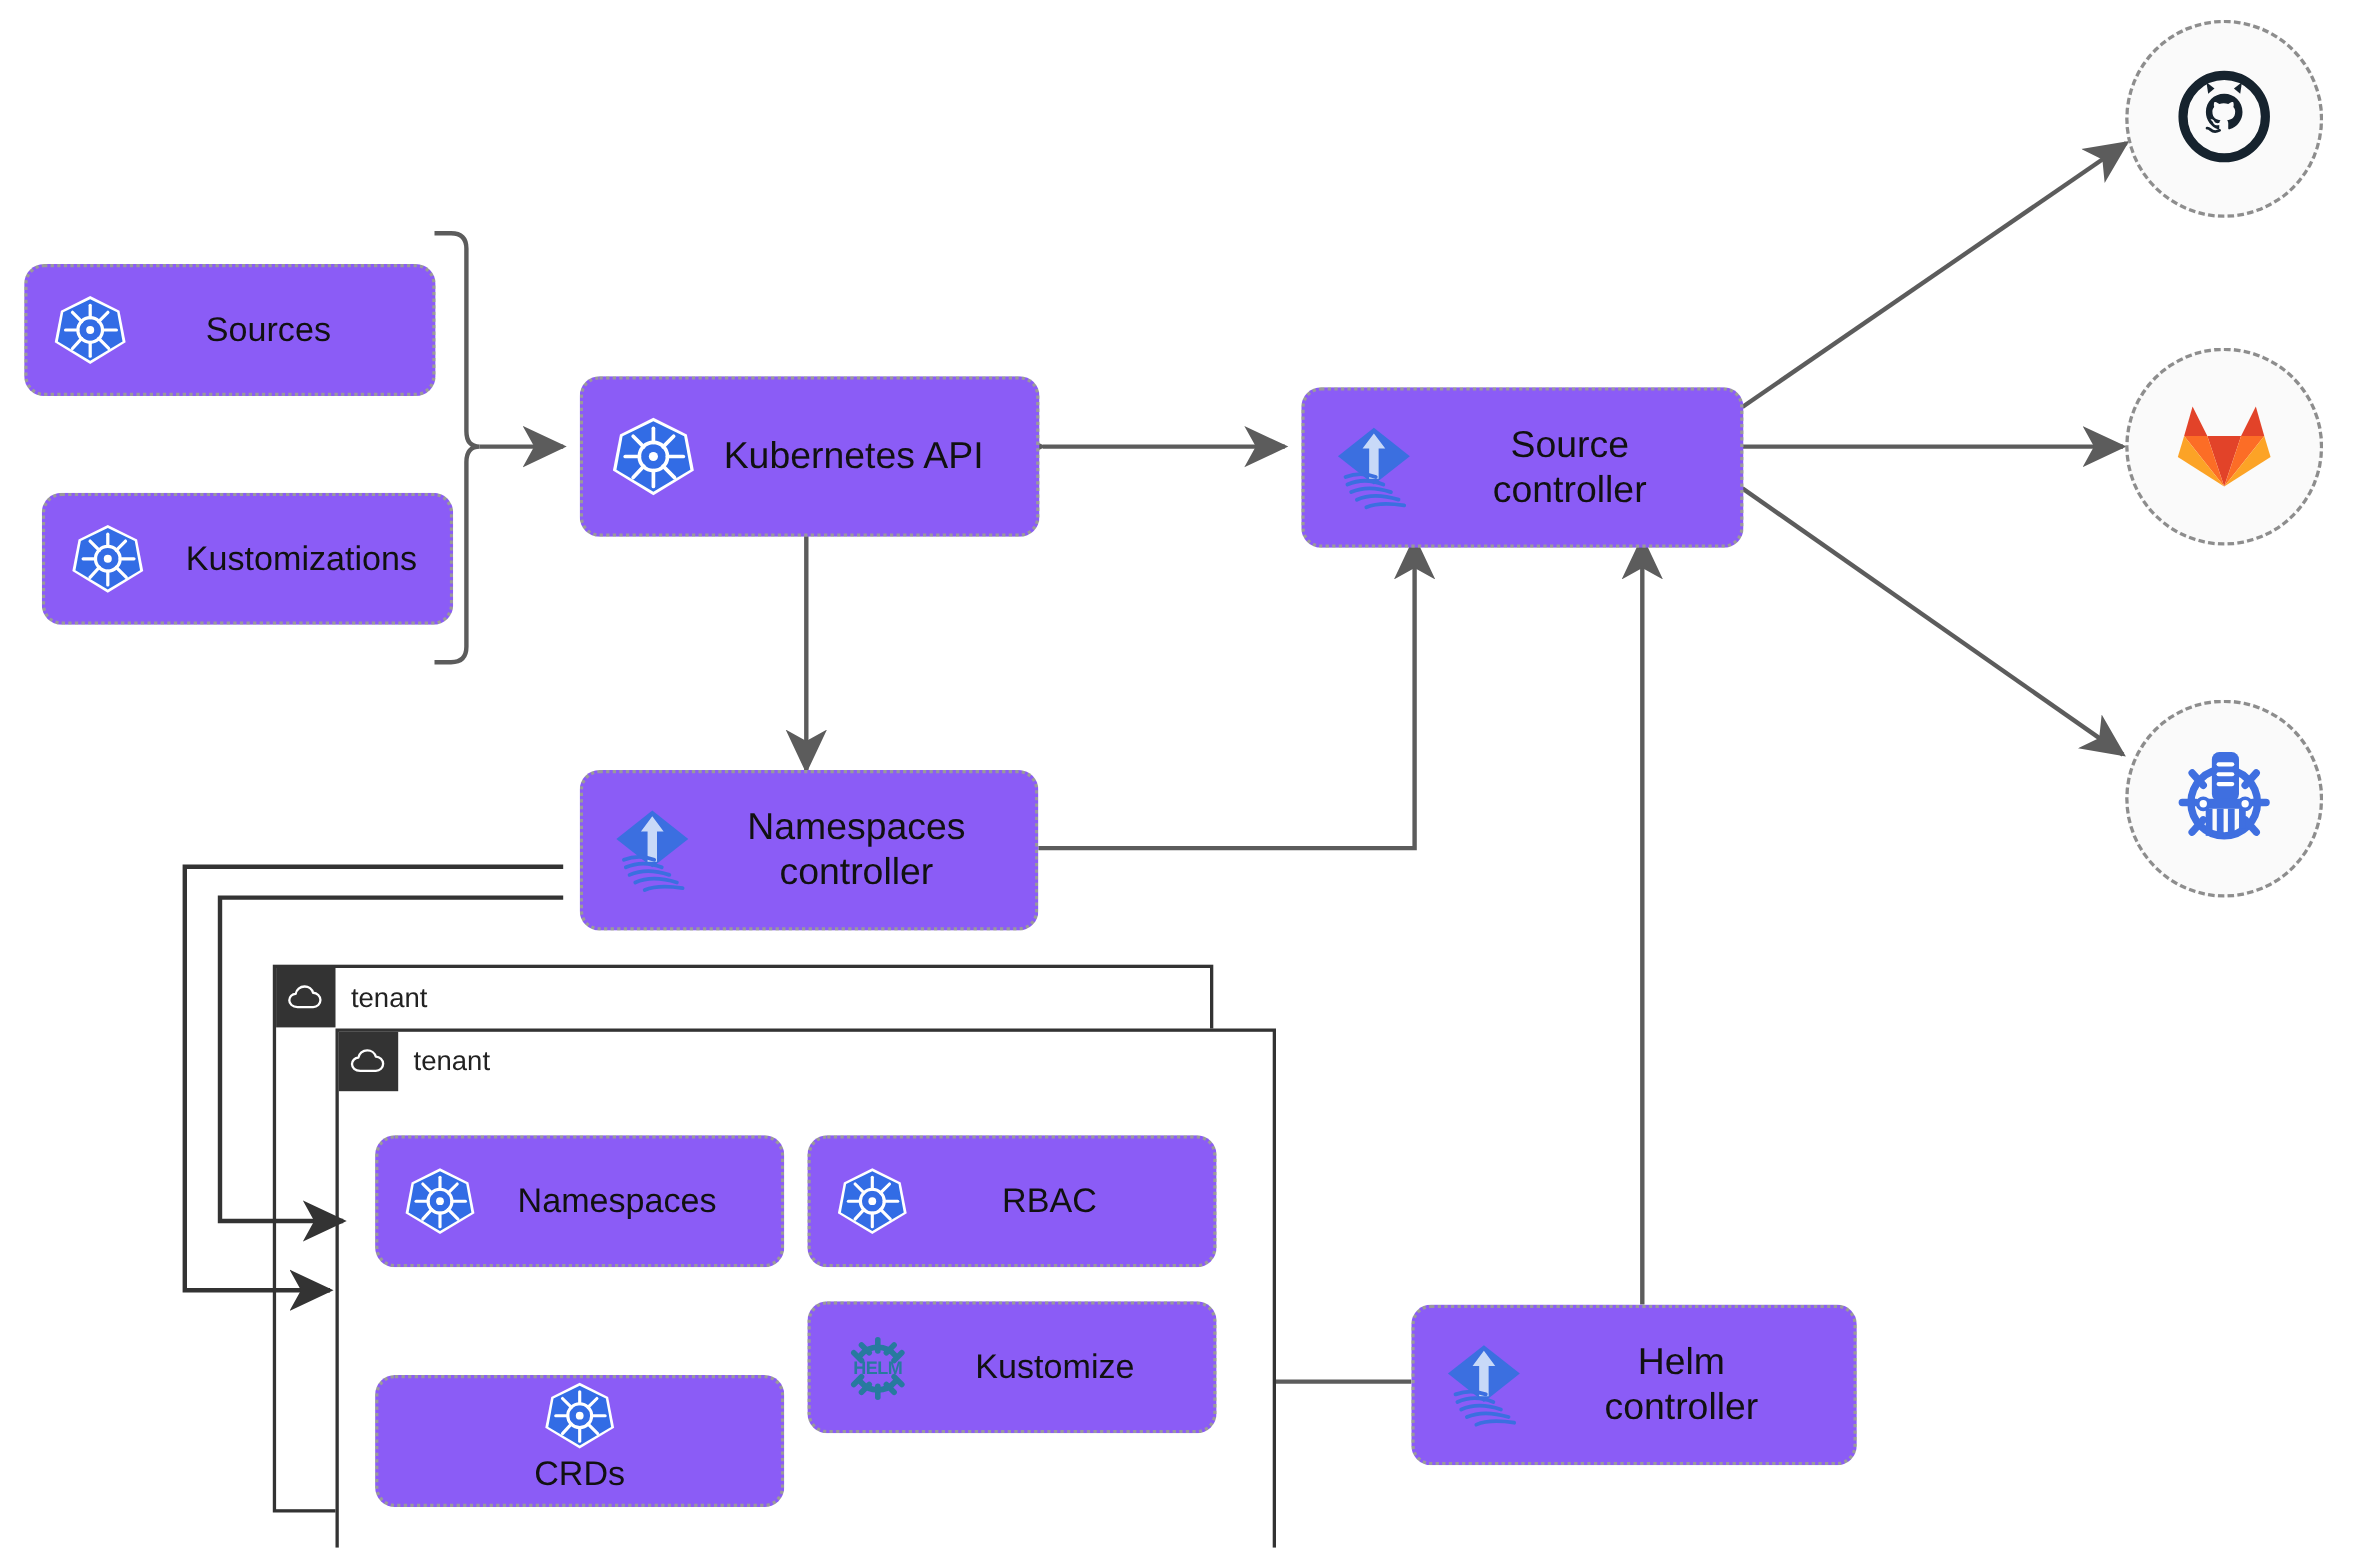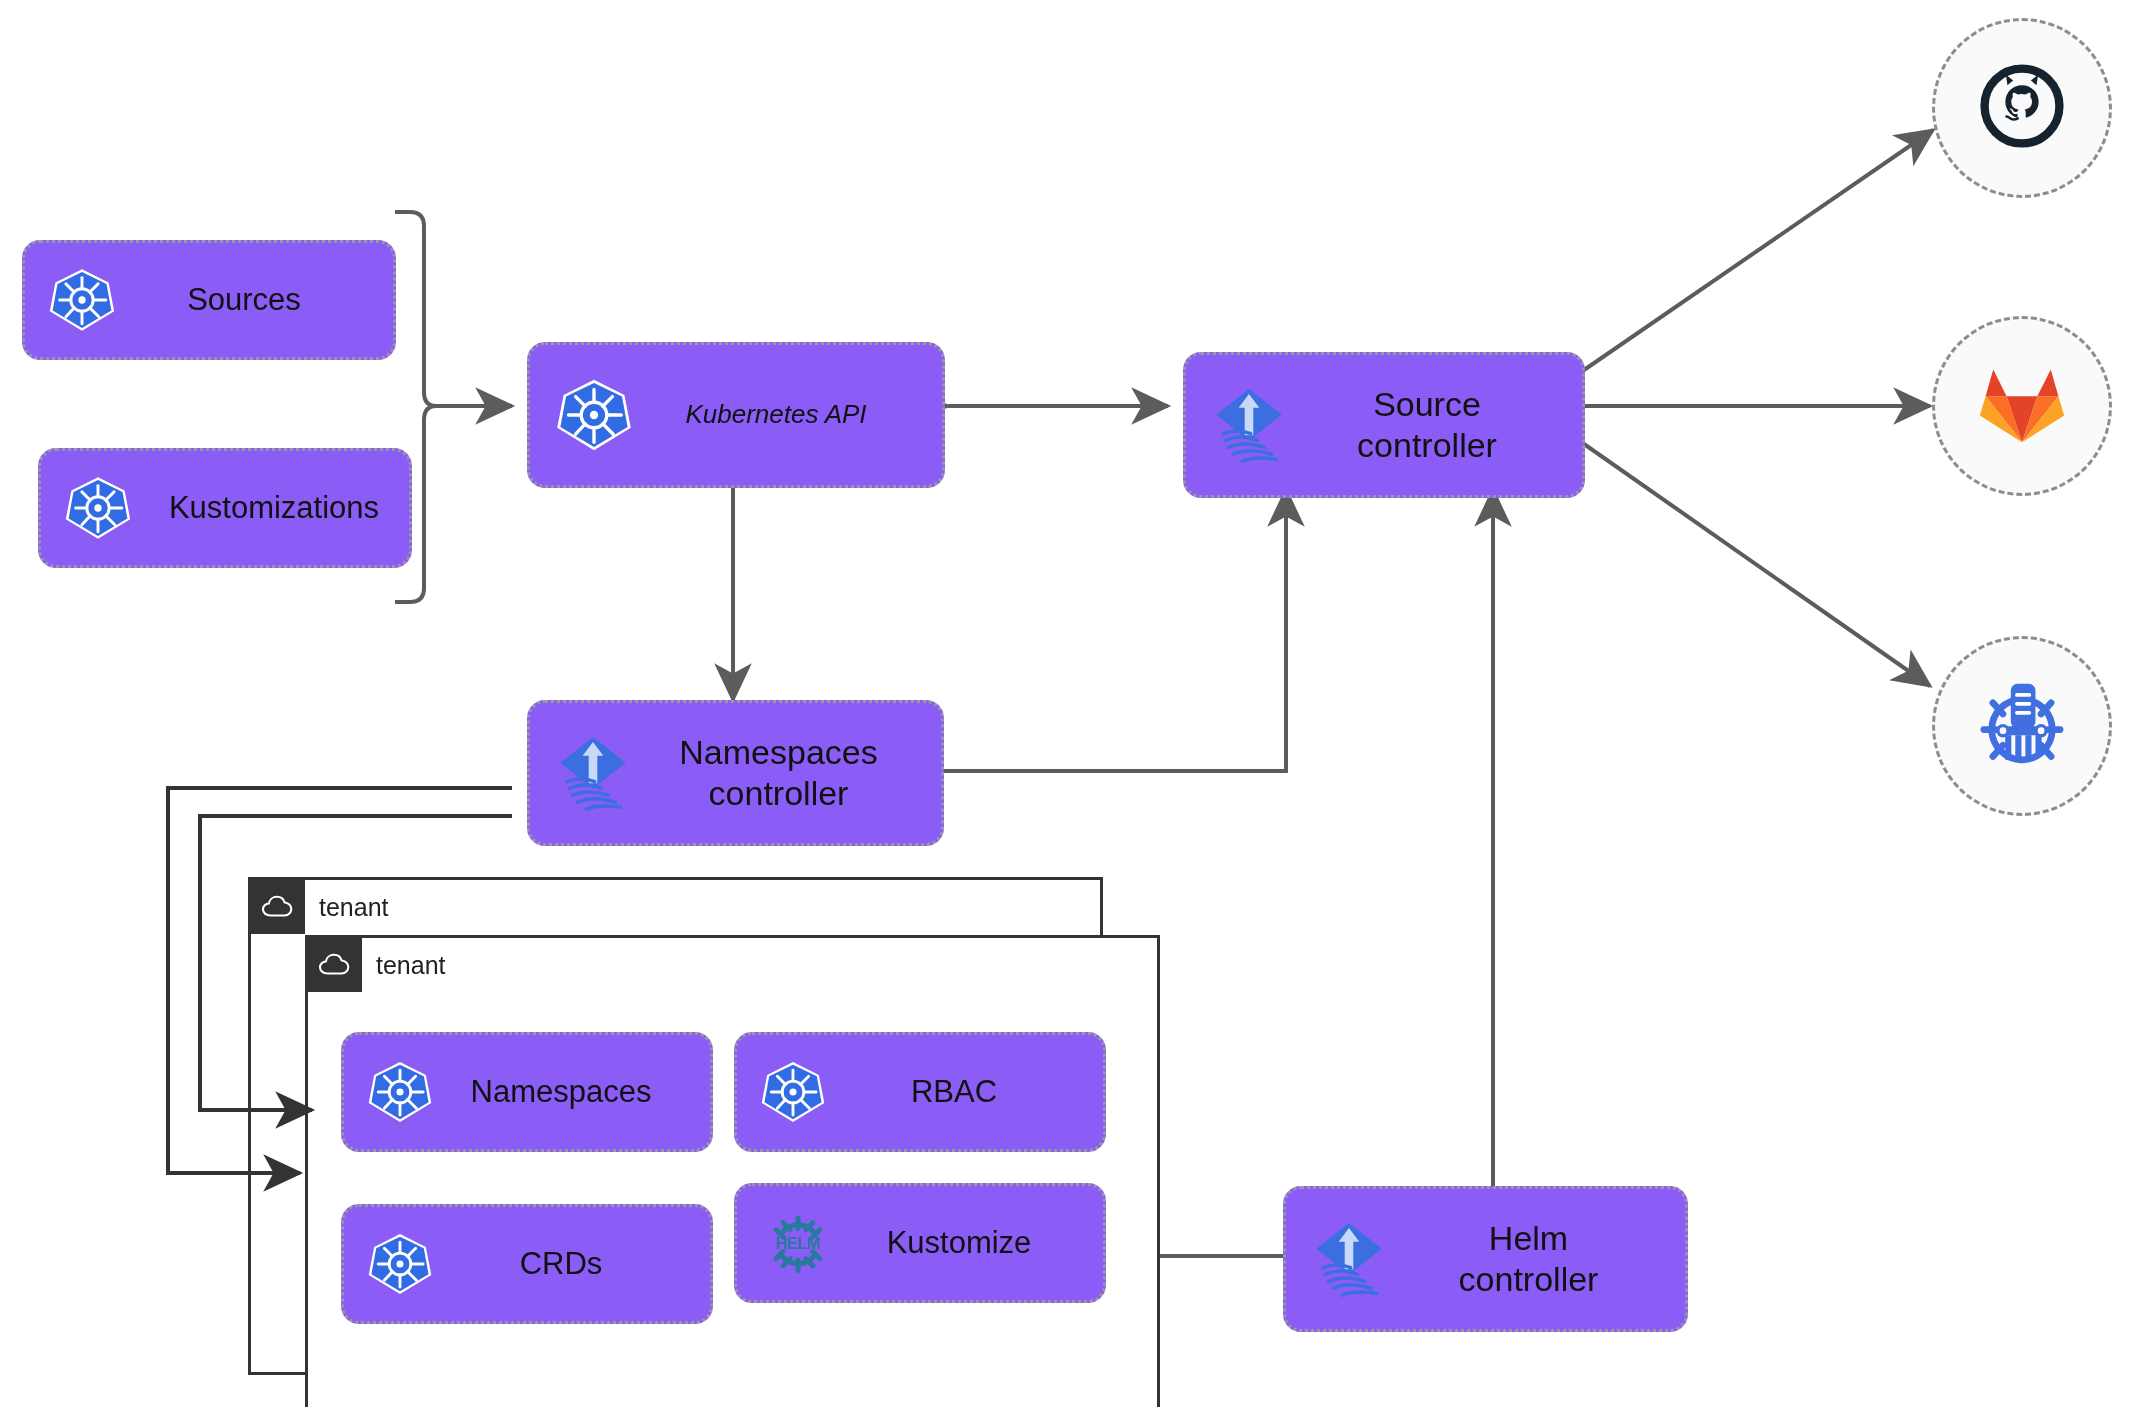--- a/index.html
+++ b/index.html
@@ -208,21 +208,21 @@
           <line x1="18" y1="50" x2="34" y2="50"></line>
             <line x1="66" y1="50" x2="84" y2="50"></line>
           <line x1="27" y1="27" x2="39" y2="39"></line>
             <line x1="61" y1="61" x2="74" y2="74"></line>
           <line x1="73" y1="27" x2="61" y2="39"></line>
             <line x1="39" y1="61" x2="27" y2="74"></line>
         </g>
         <circle cx="50" cy="50" r="5.2" fill="#ffffff"></circle>
       </svg>
     </span>
-    <span class="lbl" style="font-size:26px;font-style:italic;">Kubernetes API</span>
+    <span class="lbl" style="font-size:34px;">Kubernetes API</span>
   </div>
 
   <div class="node" style="left:1183px;top:352px;width:402px;height:146px;padding:0 20px;">
     <span class="ico">
       <svg width="86" height="86" viewBox="0 0 100 100">
         <polygon points="50,8 88,38 50,68 12,38" fill="#3b6fe0"></polygon>
         <path d="M50 14 L62 30 L55 30 L55 62 L45 62 L45 30 L38 30 Z" fill="#c8d9f8"></path>
         <g stroke="#3b6fe0" stroke-width="4" stroke-linecap="round" fill="none">
           <path d="M20 60 Q36 54 52 60"></path>
           <path d="M22 68 Q40 60 60 68"></path>
@@ -309,21 +309,21 @@
             <line x1="61" y1="61" x2="74" y2="74"></line>
           <line x1="73" y1="27" x2="61" y2="39"></line>
             <line x1="39" y1="61" x2="27" y2="74"></line>
         </g>
         <circle cx="50" cy="50" r="5.2" fill="#ffffff"></circle>
       </svg>
     </span>
     <span class="lbl" style="font-size:31px;">RBAC</span>
   </div>
 
-  <div class="node" style="left:341px;top:1204px;width:372px;height:120px;padding:0 22px;z-index:7;">
+  <div class="node" style="left:341px;top:1250px;width:372px;height:120px;padding:0 22px;z-index:7;flex-direction:column;">
     <span class="ico">
       <svg width="68" height="68" viewBox="0 0 100 100">
         <polygon points="50,6 88,25 96,66 50,94 4,66 12,25" fill="#ffffff"></polygon>
         <polygon points="50,10 85,27 92,65 50,90 8,65 15,27" fill="#326ce5"></polygon>
         <g fill="none" stroke="#ffffff" stroke-width="4.2" stroke-linecap="round">
           <circle cx="50" cy="50" r="16"></circle>
           <line x1="50" y1="18" x2="50" y2="34"></line>
             <line x1="50" y1="66" x2="50" y2="84"></line>
           <line x1="18" y1="50" x2="34" y2="50"></line>
             <line x1="66" y1="50" x2="84" y2="50"></line>

